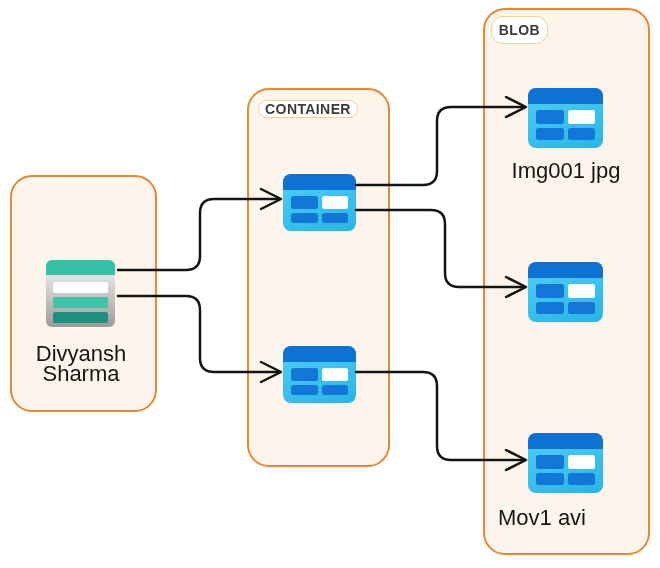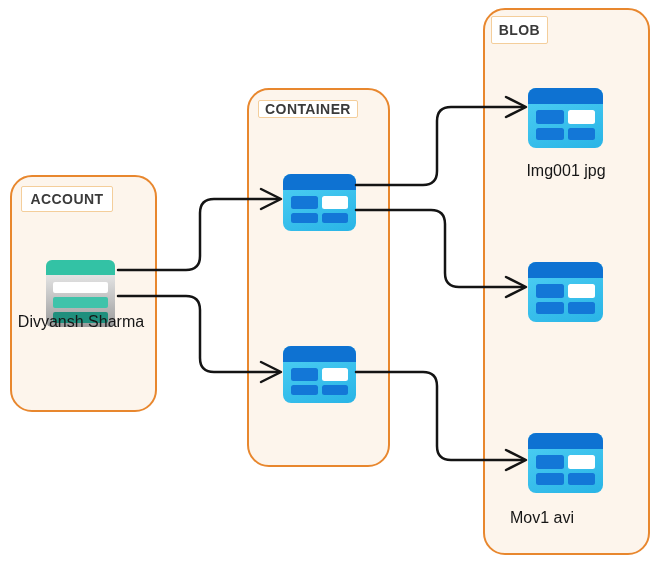--- a/index.html
+++ b/index.html
@@ -12,34 +12,34 @@
     position:absolute; border:2px solid #e8872e; border-radius:22px;
     background:#fdf5ec; box-sizing:border-box; z-index:1;
   }
   #g-account   { left:10px;  top:175px; width:147px; height:237px; }
   #g-container { left:247px; top:88px;  width:143px; height:379px; }
   #g-blob      { left:483px; top:8px;   width:167px; height:547px; }
 
   
   .pill {
     position:absolute; background:#ffffff; border:1.5px solid #f4ce9b;
-    border-radius:2px; color:#3a3a3a; font-size:14px; font-weight:600;
+    border-radius:12px; color:#3a3a3a; font-size:14px; font-weight:600;
     letter-spacing:0.4px; display:flex; align-items:center; justify-content:center;
     box-sizing:border-box; z-index:2;
   }
   #p-account   { left:21px;  top:186px; width:92px;  height:26px; }
   #p-container { left:258px; top:100px; width:100px; height:18px; }
   #p-blob      { left:491px; top:16px;  width:57px;  height:28px; }
 
   
   .node-label {
-    position:absolute; text-align:center; font-size:16px; color:#161616;
+    position:absolute; text-align:center; font-size:22px; color:#161616;
     line-height:20px; z-index:2;
   }
-  #l-account  { left:16px;  top:312px; width:130px; }
+  #l-account  { left:16px;  top:344px; width:130px; }
   #l-pictures { left:259px; top:247px; width:121px; }
   #l-movies   { left:259px; top:417px; width:121px; }
   #l-img001   { left:506px; top:161px; width:120px; }
   #l-img002   { left:506px; top:338px; width:120px; }
   #l-mov1     { left:482px; top:508px; width:120px; }
 
   
   .cicon {
     position:absolute; width:75px; height:60px; border-radius:8px; overflow:hidden;
     background:linear-gradient(160deg,#4fd0f4 0%, #29b4e6 100%); z-index:2;
@@ -78,21 +78,20 @@
 </style>
 </head>
 <body>
 
 <div class="canvas">
 
   <div class="group" id="g-account"></div>
   <div class="group" id="g-container"></div>
   <div class="group" id="g-blob"></div>
 
-  <div class="pill" id="p-account">ACCOUNT</div>
   <div class="pill" id="p-container">CONTAINER</div>
   <div class="pill" id="p-blob">BLOB</div>
 
   <div class="aicon">
     <div class="aicon-bar"></div>
     <div class="aicon-stripe first stripe-white"></div>
     <div class="aicon-stripe stripe-teal"></div>
     <div class="aicon-stripe stripe-dark"></div>
   </div>
 

